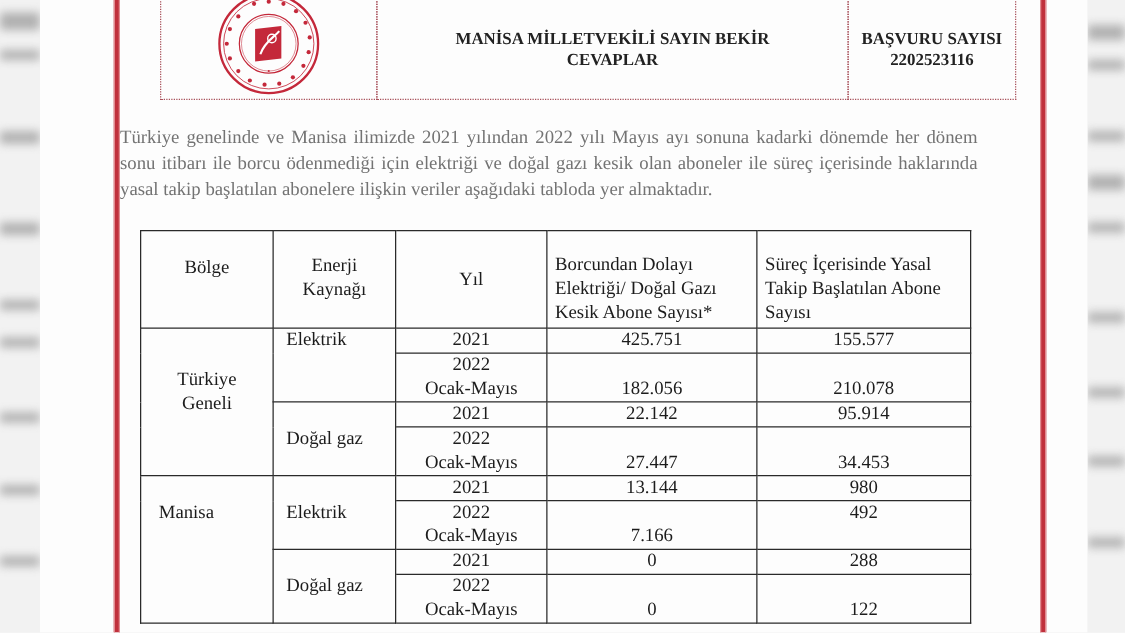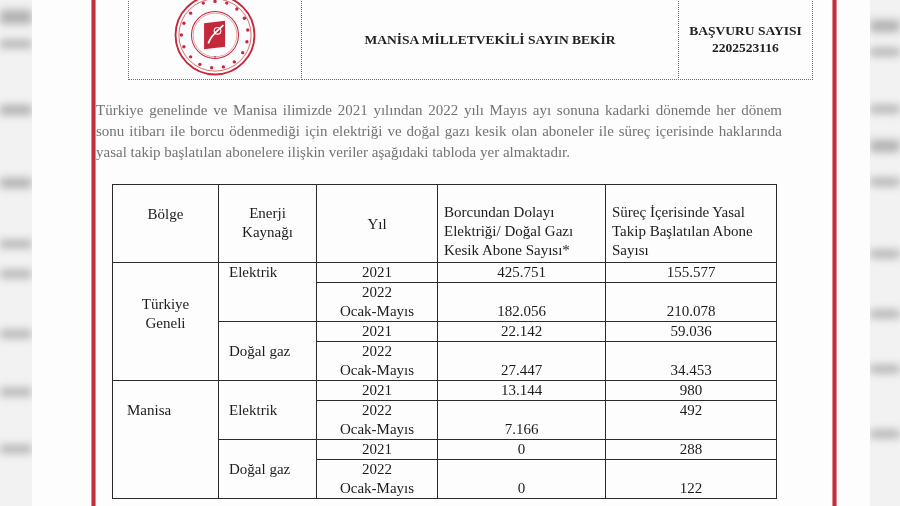--- a/index.html
+++ b/index.html
@@ -119,20 +119,21 @@
       </g>
       <path d="M37 36 L62 33 L62 64 L37 67 Z" fill="#c4283a"></path>
       <path d="M42 60 C46 48 55 44 60 38" stroke="#fff" stroke-width="2" fill="none"></path>
       <circle cx="53" cy="45" r="4" fill="none" stroke="#fff" stroke-width="1.3"></circle>
       <circle cx="50" cy="76" r="1" fill="#c4283a"></circle>
     </svg>
   </div>
   <div class="header-box hb-title">
     <div class="title-text">
       <div>MANİSA MİLLETVEKİLİ SAYIN BEKİR</div>
+      <div>CEVAPLAR</div>
     </div>
   </div>
   <div class="header-box hb-ref">
     <div class="ref-label">BAŞVURU SAYISI</div>
     <div class="ref-number">2202523116</div>
   </div>
 
   <div class="intro" style="left:64px;">Türkiye genelinde ve Manisa ilimizde 2021 yılından 2022 yılı Mayıs ayı sonuna kadarki dönemde her dönem sonu itibarı ile borcu ödenmediği için elektriği ve doğal gazı kesik olan aboneler ile süreç içerisinde haklarında yasal takip başlatılan abonelere ilişkin veriler aşağıdaki tabloda yer almaktadır.</div>
 
   <table class="data" style="left:80px;">
@@ -165,21 +166,21 @@
             <div>Ocak-Mayıs</div>
           </td>
       <td class="cell-bottom">182.056</td>
       <td class="cell-bottom">210.078</td>
     </tr>
 
     <tr class="r1">
       <td rowspan="2" class="kaynak-mid">Doğal gaz</td>
       <td class="cell-center">2021</td>
       <td class="cell-center">22.142</td>
-      <td class="cell-center">59.036</td>
+      <td class="cell-center">95.914</td>
     </tr>
     <tr class="r2">
       <td class="cell-center">
             <div>2022</div>
             <div>Ocak-Mayıs</div>
           </td>
       <td class="cell-bottom">27.447</td>
       <td class="cell-bottom">34.453</td>
     </tr>
 

